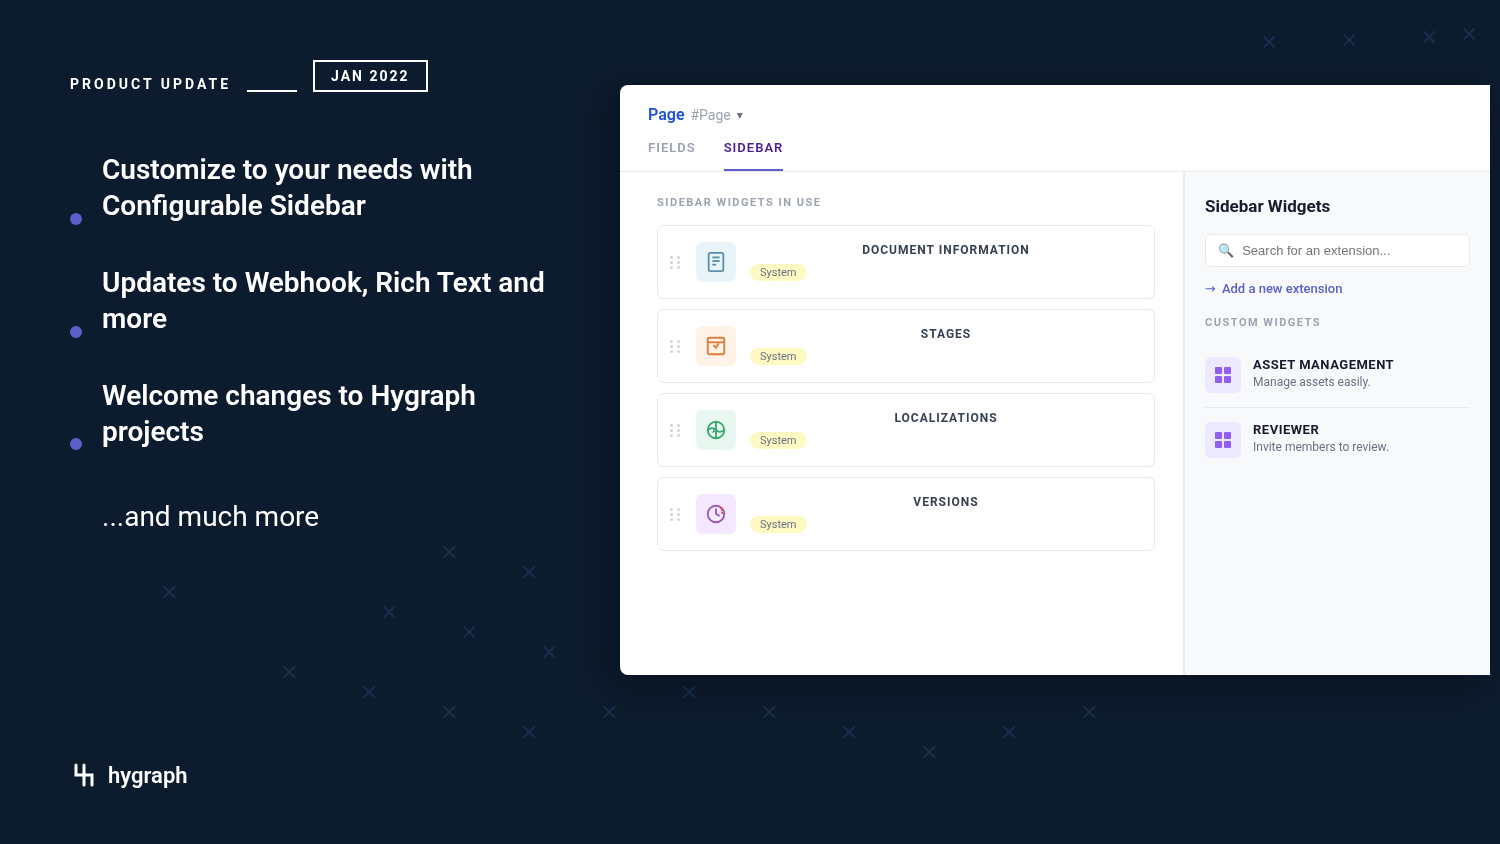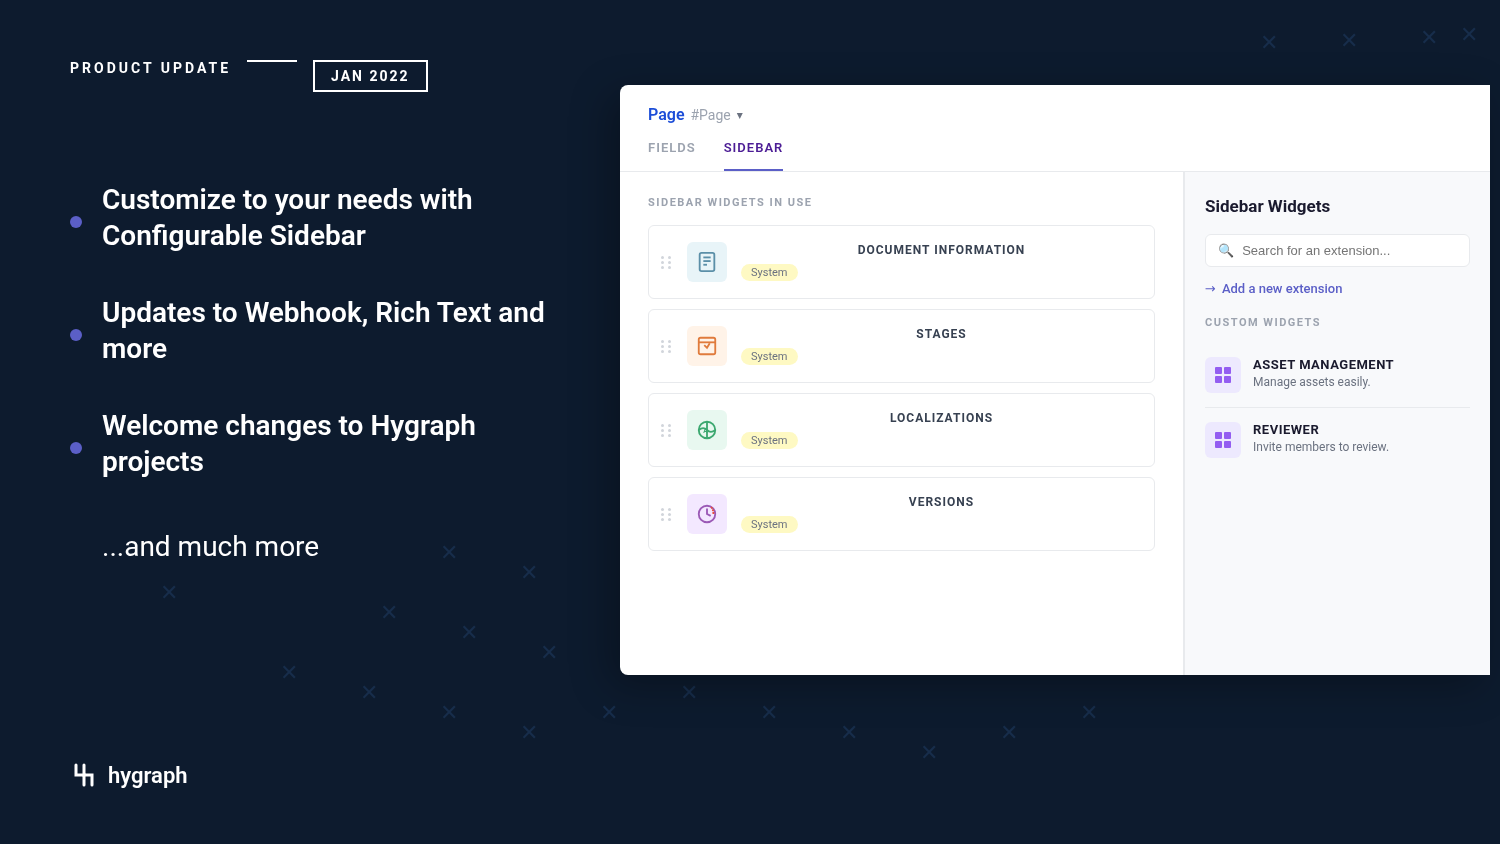--- a/index.html
+++ b/index.html
@@ -34,23 +34,23 @@
       top: 0;
       width: 620px;
       height: 844px;
       padding: 60px 70px;
       display: flex;
       flex-direction: column;
     }
 
     .product-update-header {
       display: flex;
-      align-items: flex-start;
+      align-items: flex-end;
       gap: 16px;
-      margin-bottom: 90px;
+      margin-bottom: 60px;
     }
     .product-update-label {
       color: #ffffff;
       font-size: 14px;
       font-weight: 700;
       letter-spacing: 3px;
       text-transform: uppercase;
     }
     .product-update-line {
       width: 50px;
@@ -68,21 +68,21 @@
 
     .bullet-list {
       list-style: none;
       display: flex;
       flex-direction: column;
       gap: 40px;
       margin-bottom: 40px;
     }
     .bullet-item {
       display: flex;
-      align-items: center;
+      align-items: flex-end;
       gap: 20px;
     }
     .bullet-dot {
       width: 12px;
       height: 12px;
       border-radius: 50%;
       background: #5b5fc7;
       flex-shrink: 0;
       margin-top: 8px;
     }
@@ -167,20 +167,21 @@
       border-bottom: 2px solid transparent;
     }
     .tab.active {
       color: #4c1d95;
       border-bottom-color: #5b5fc7;
     }
 
     .window-body {
       display: flex;
       height: calc(100% - 80px);
+      padding-left: 9px;
     }
 
     
     .widgets-panel {
       flex: 1;
       padding: 24px 28px;
       overflow-y: auto;
       border-right: 1px solid #e8eaed;
     }
 

